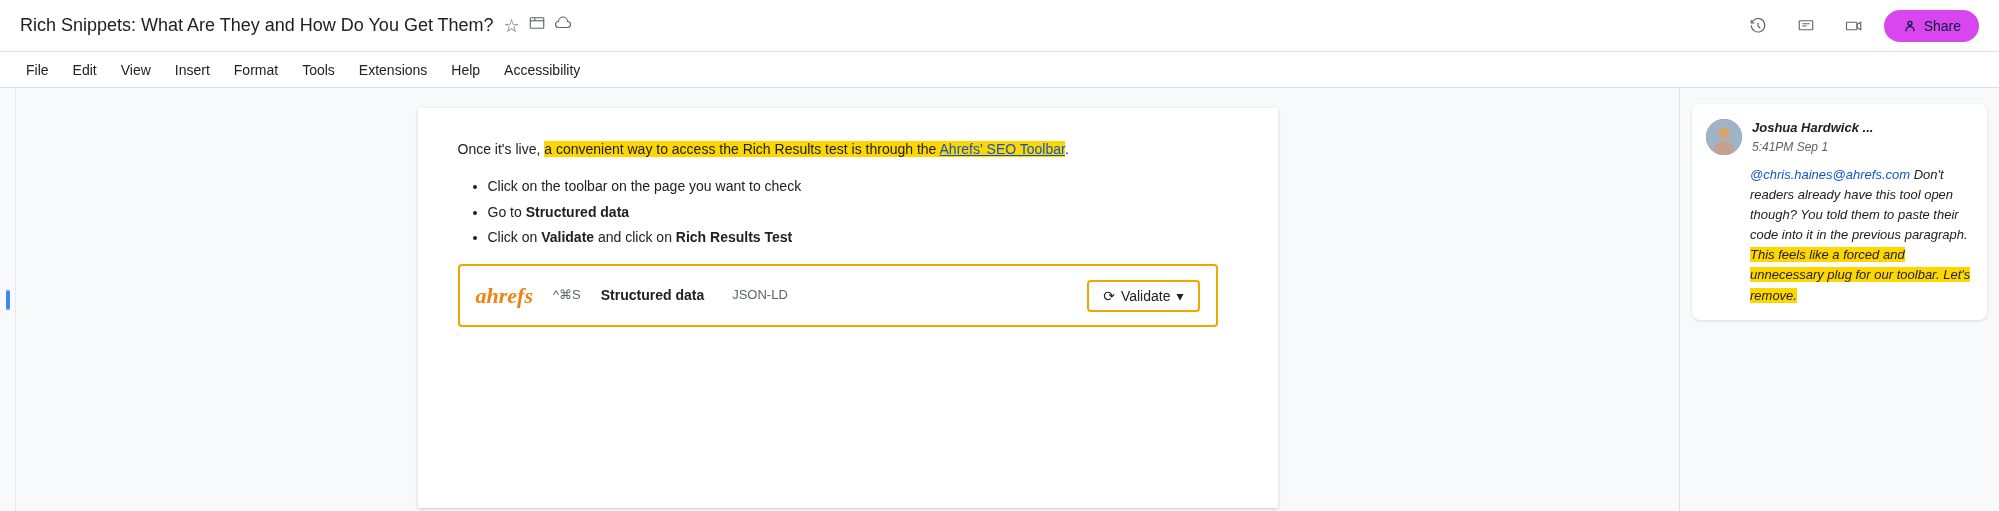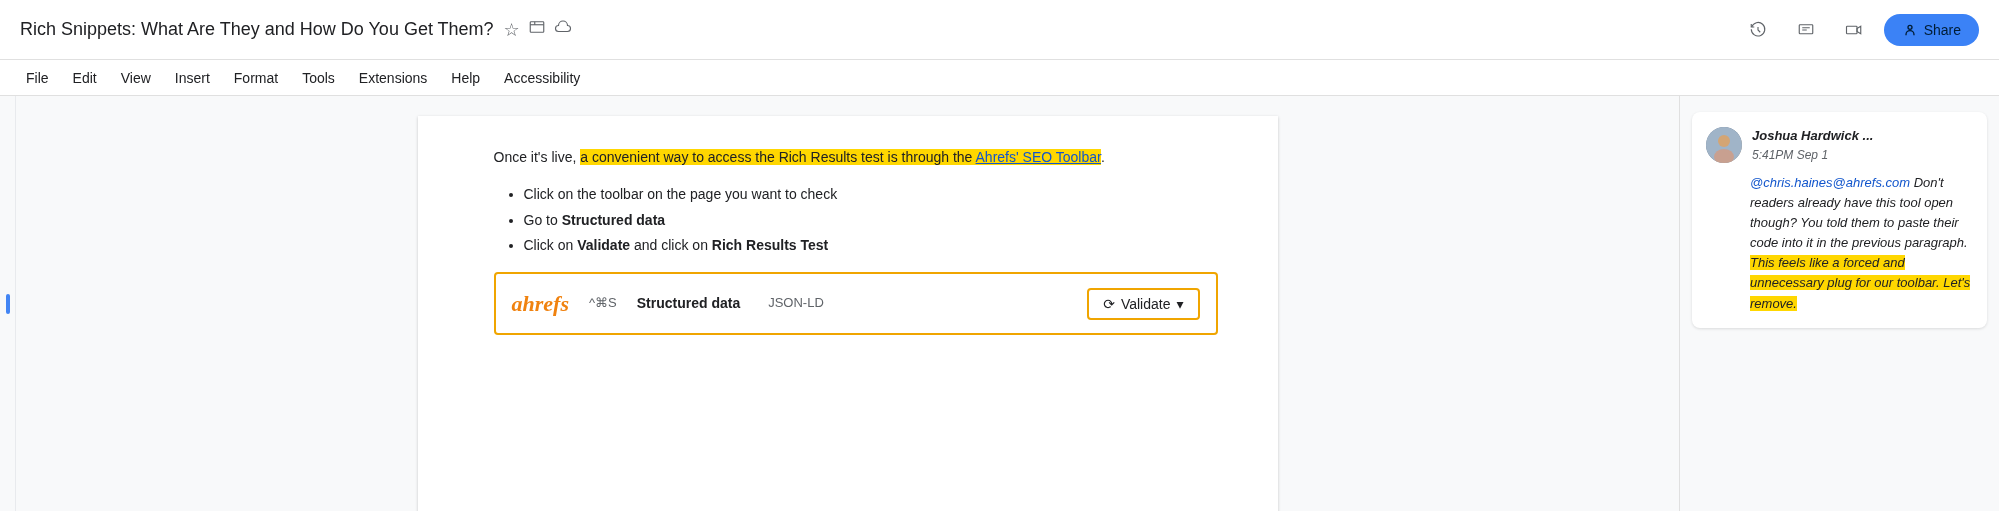--- a/index.html
+++ b/index.html
@@ -14,21 +14,21 @@
     }
 
     
     .title-bar {
       display: flex;
       align-items: center;
       justify-content: space-between;
       padding: 8px 20px;
       background: #fff;
       border-bottom: 1px solid #e0e0e0;
-      height: 60px;
+      height: 52px;
     }
     .title-left {
       display: flex;
       align-items: center;
       gap: 10px;
     }
     .doc-title {
       font-size: 18px;
       color: #202124;
       font-weight: 400;
@@ -54,21 +54,21 @@
       height: 36px;
       border-radius: 50%;
       display: flex;
       align-items: center;
       justify-content: center;
       cursor: pointer;
       color: #5f6368;
       font-size: 18px;
     }
     .share-btn {
-      background: #3b82f6;
+      background: #d946ef;
       border: none;
       border-radius: 20px;
       padding: 8px 18px;
       font-size: 14px;
       color: #001d35;
       cursor: pointer;
       display: flex;
       align-items: center;
       gap: 6px;
       font-weight: 500;
@@ -106,21 +106,21 @@
       background: #f8f9fa;
       display: flex;
       justify-content: center;
       padding: 20px 0;
       overflow: hidden;
     }
     .doc-page {
       background: #fff;
       width: 860px;
       min-height: 400px;
-      padding: 30px 60px 30px 76px;
+      padding: 30px 60px 30px 40px;
       box-shadow: 0 1px 3px rgba(0,0,0,0.2);
       font-size: 14px;
       line-height: 1.6;
       color: #202124;
     }
 
     .doc-paragraph {
       margin-bottom: 14px;
       font-size: 14px;
       line-height: 1.6;

